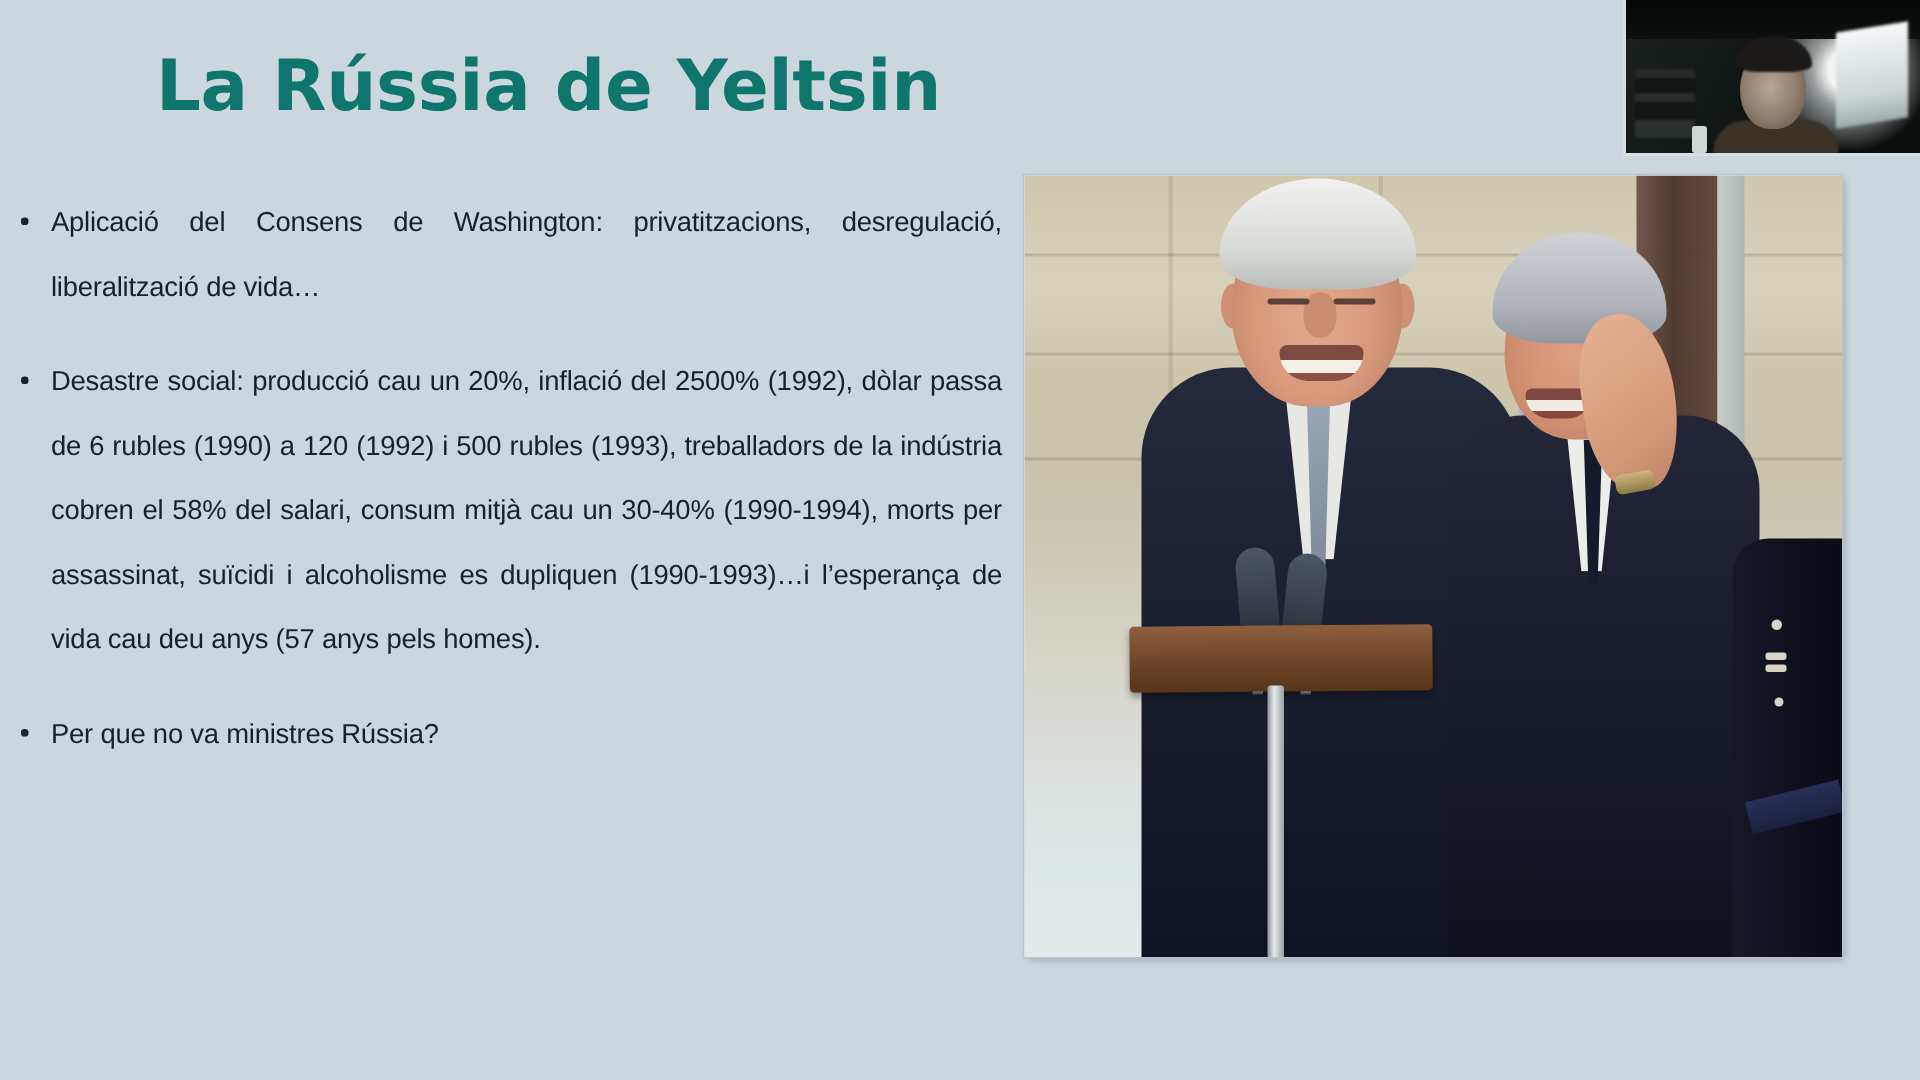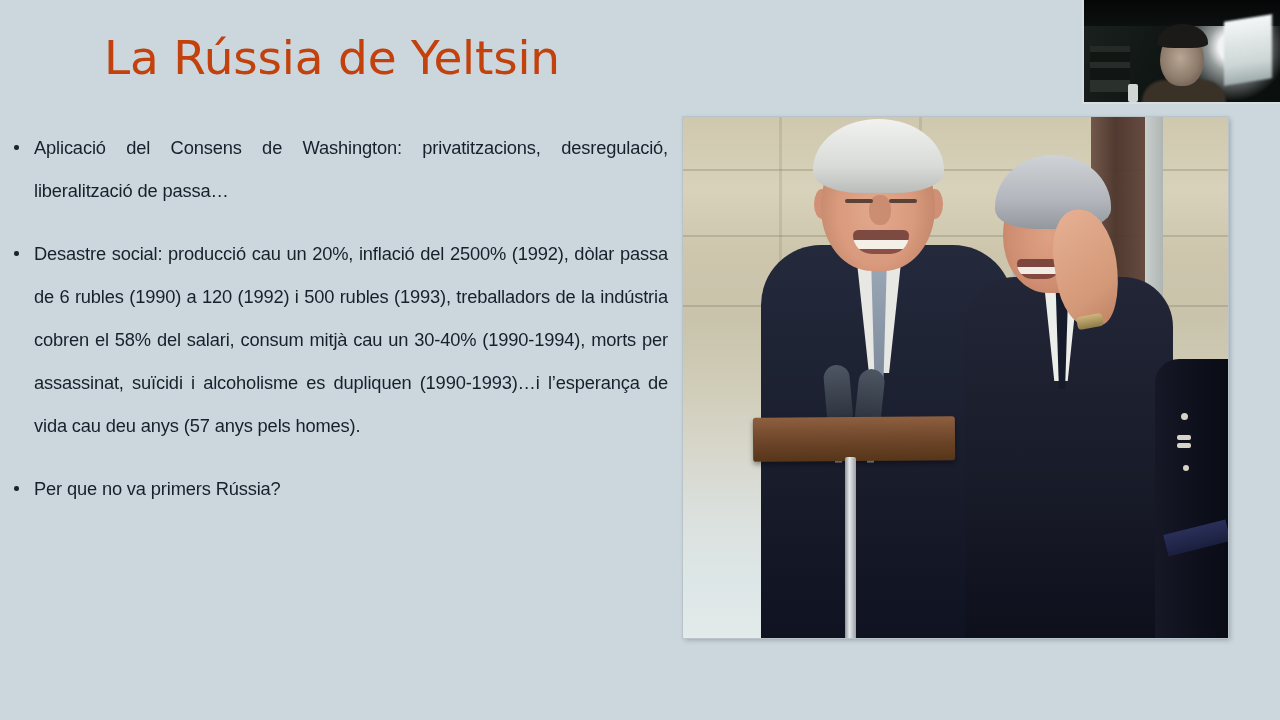--- a/index.html
+++ b/index.html
@@ -17,23 +17,23 @@
     font-family: "Liberation Sans", sans-serif;
     color: #121a22;
   }
 
   
   #slide-title {
     position: absolute;
     left: 104px;
     top: 30px;
     font-size: 47px;
-    font-weight: 400;
+    font-weight: 700;
     letter-spacing: -0.2px;
-    color: #c2410c;
+    color: #0f766e;
     white-space: nowrap;
     font-family: "DejaVu Sans", sans-serif;
   }
 
   
   #body-list {
     position: absolute;
     left: 8px;
     top: 126px;
     width: 660px;
@@ -342,32 +342,32 @@
 <body>
 
 <div id="slide">
 
   <div id="slide-title">La Rússia de Yeltsin</div>
 
   <ul id="body-list">
 
     <li class="bullet">
       <span class="dot"></span>
-      <span class="txt">Aplicació del Consens de Washington: privatitzacions, desregulació, liberalització de passa…</span>
+      <span class="txt">Aplicació del Consens de Washington: privatitzacions, desregulació, liberalització de vida…</span>
     </li>
 
     <li class="bullet">
       <span class="dot"></span>
       <span class="txt">Desastre social: producció cau un 20%, inflació del 2500% (1992), dòlar passa de 6 rubles (1990) a 120 (1992) i 500 rubles (1993), treballadors de la indústria cobren el 58% del salari, consum mitjà cau un 30-40% (1990-1994), morts per assassinat, suïcidi i alcoholisme es dupliquen (1990-1993)…i l’esperança de vida cau deu anys (57 anys pels homes).</span>
     </li>
 
 
     <li class="bullet nojustify">
       <span class="dot"></span>
-      <span class="txt">Per que no va primers Rússia?</span>
+      <span class="txt">Per que no va ministres Rússia?</span>
     </li>
 
   </ul>
 
   <div id="photo-frame" title="Boris Yeltsin rient davant un faristol amb micròfons al costat de Bill Clinton, que es tapa la cara amb la mà">
     <div id="photo">
 
       <div class="wall-line" style="top:52px;"></div>
       <div class="wall-line" style="top:118px;"></div>
       <div class="wall-line" style="top:188px;"></div>

